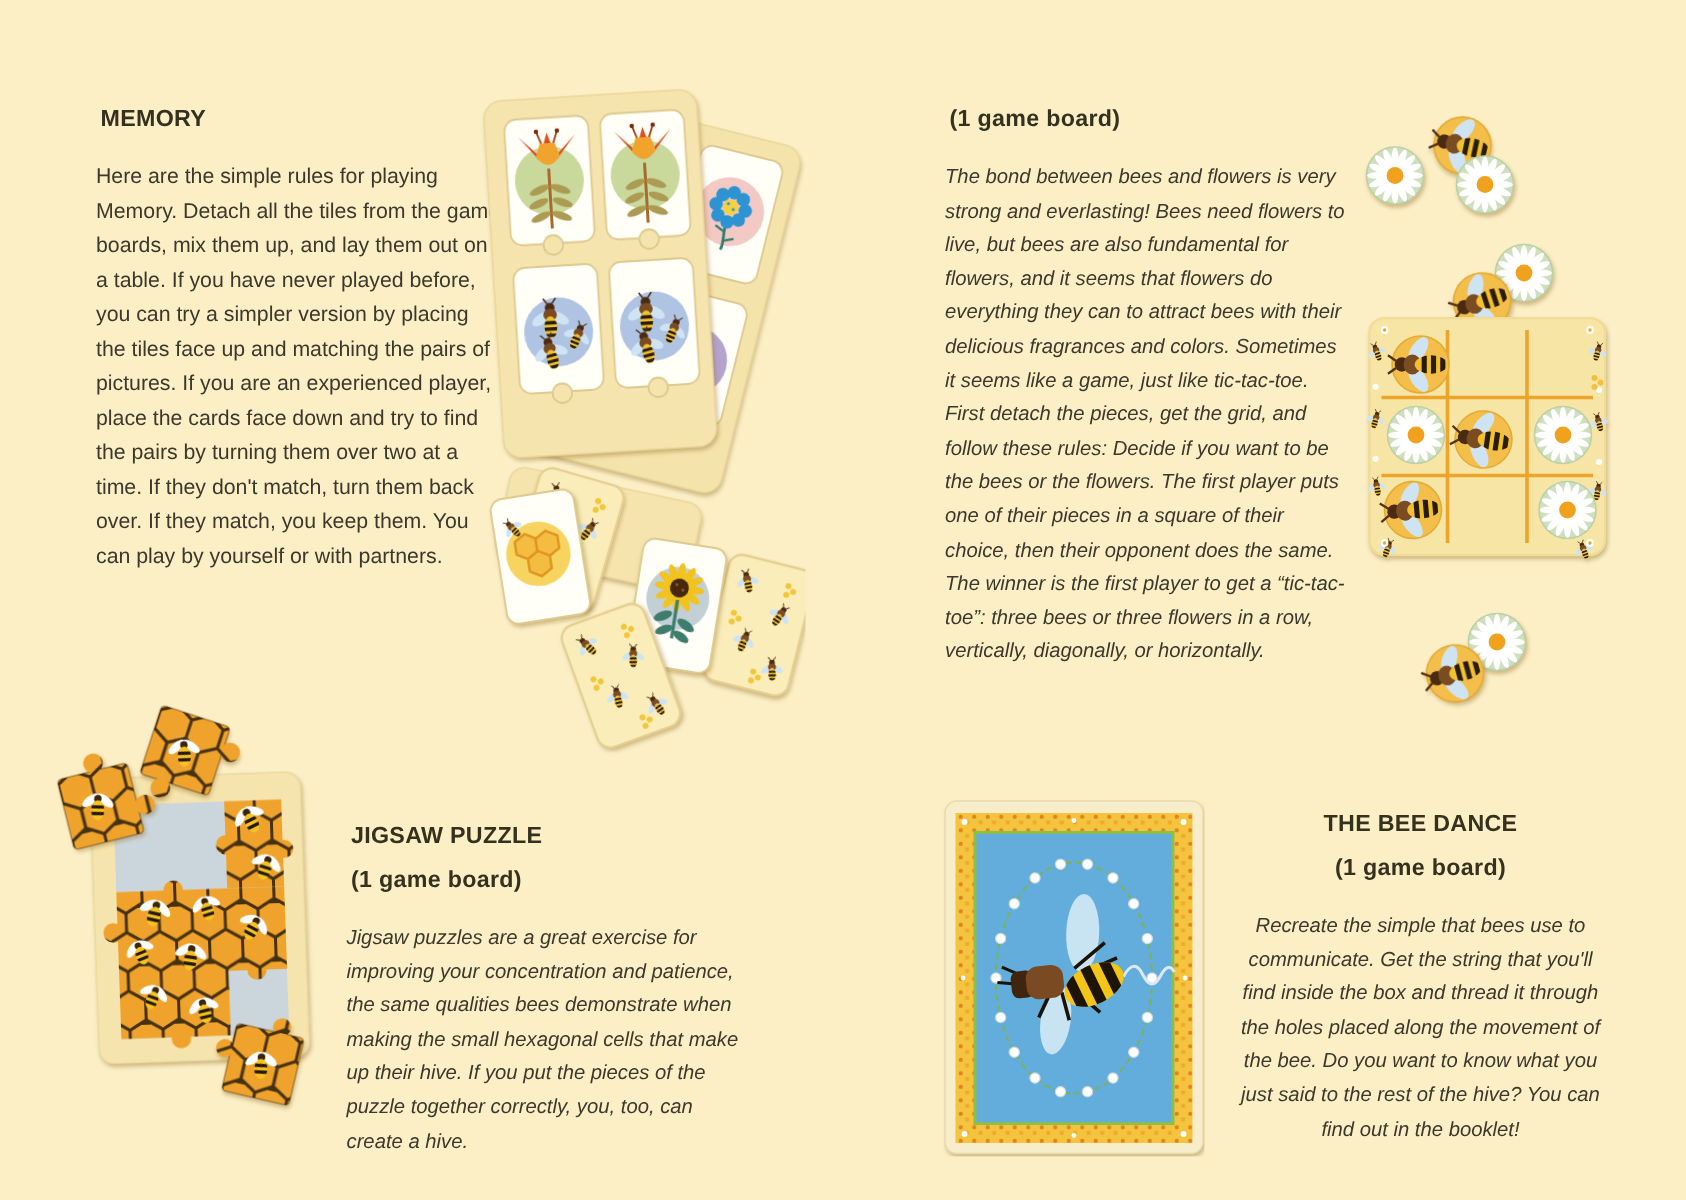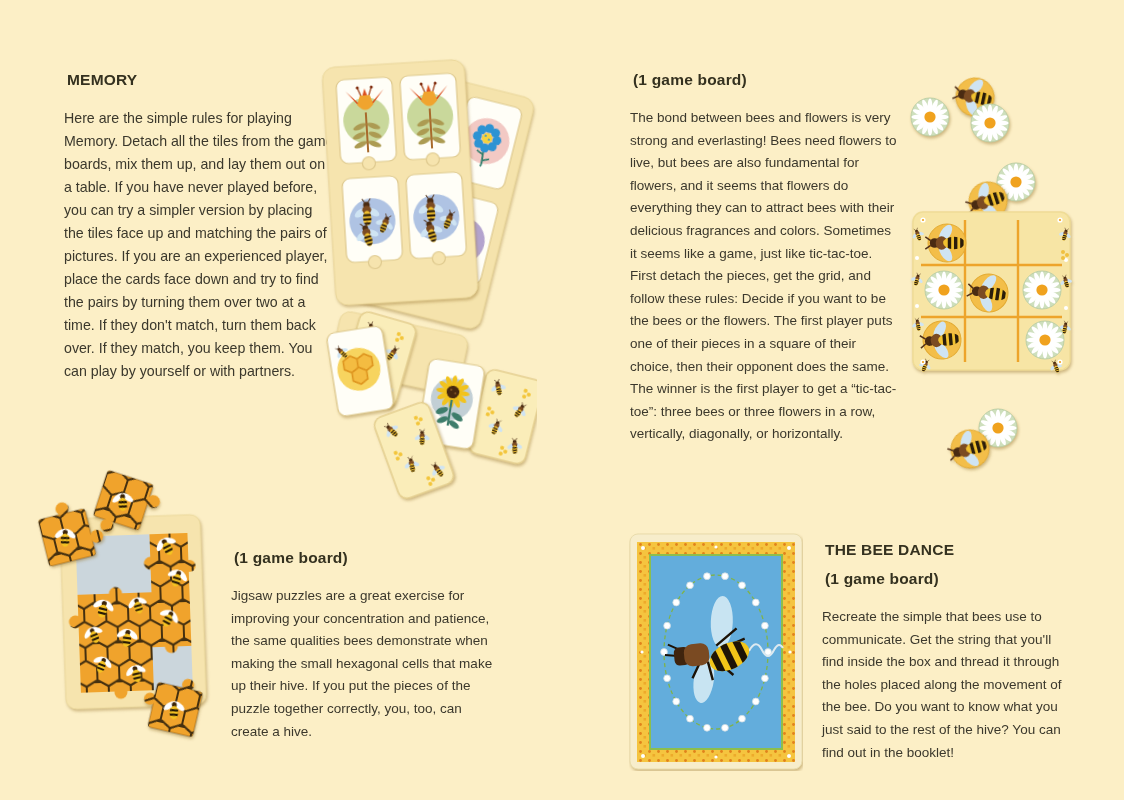--- a/index.html
+++ b/index.html
@@ -1,25 +1,25 @@
 <!DOCTYPE html>
 <html><head>
 <meta charset="utf-8">
 <style>
   html,body{margin:0;padding:0;}
   .page{position:relative;width:1124px;height:800px;background:#FCEFC6;
         font-family:"Liberation Sans",sans-serif;color:#3B382C;overflow:hidden;}
   .tb{position:absolute;}
   .tb h2,.tb h3{margin:3px;font-size:15.5px;font-weight:bold;line-height:26px;color:#34311F;letter-spacing:.2px;}
   .tb p{margin:14px 0 0 0;font-size:14.2px;line-height:23px;}
-  .tb.narrow p{font-size:13.5px;line-height:22.6px;}
+  .tb.narrow p{font-size:13.5px;line-height:22.6px;font-style:italic;}
   .sec-memory{left:64px;top:64px;width:272px;}
   .sec-ttt{left:630px;top:64px;width:268px;}
   .sec-jigsaw{left:231px;top:542px;width:268px;}
-  .sec-beedance{left:822px;top:534px;width:250px;}
+  .sec-beedance{left:822px;top:534px;width:250px;text-align:center;}
   .illus{position:absolute;}
   .il-memory{left:312px;top:58px;}
   .il-ttt{left:903px;top:70px;}
   .il-jigsaw{left:18px;top:448px;}
   .il-beedance{left:629px;top:533px;}
   svg .sh{filter:drop-shadow(1px 2px 1.5px rgba(150,115,45,.45));}
 </style>
 </head>
 <body>
 
@@ -199,20 +199,21 @@
     <h2>MEMORY</h2>
     <p>Here are the simple rules for playing Memory. Detach all the tiles from the game boards, mix them up, and lay them out on a table. If you have never played before, you can try a simpler version by placing the tiles face up and matching the pairs of pictures. If you are an experienced player, place the cards face down and try to find the pairs by turning them over two at a time. If they don't match, turn them back over. If they match, you keep them. You can play by yourself or with partners.</p>
   </section>
 
   <section class="tb narrow sec-ttt">
     <h3>(1 game board)</h3>
     <p>The bond between bees and flowers is very strong and everlasting! Bees need flowers to live, but bees are also fundamental for flowers, and it seems that flowers do everything they can to attract bees with their delicious fragrances and colors. Sometimes it seems like a game, just like tic-tac-toe. First detach the pieces, get the grid, and follow these rules: Decide if you want to be the bees or the flowers. The first player puts one of their pieces in a square of their choice, then their opponent does the same. The winner is the first player to get a “tic-tac-toe”: three bees or three flowers in a row, vertically, diagonally, or horizontally.</p>
   </section>
 
   <section class="tb narrow sec-jigsaw">
+    <h2>JIGSAW PUZZLE</h2>
     <h3>(1 game board)</h3>
     <p>Jigsaw puzzles are a great exercise for improving your concentration and patience, the same qualities bees demonstrate when making the small hexagonal cells that make up their hive. If you put the pieces of the puzzle together correctly, you, too, can create a hive.</p>
   </section>
 
   <section class="tb narrow sec-beedance">
     <h2>THE BEE DANCE</h2>
     <h3>(1 game board)</h3>
     <p>Recreate the simple that bees use to communicate. Get the string that you'll find inside the box and thread it through the holes placed along the movement of the bee. Do you want to know what you just said to the rest of the hive? You can find out in the booklet!</p>
   </section>
 

